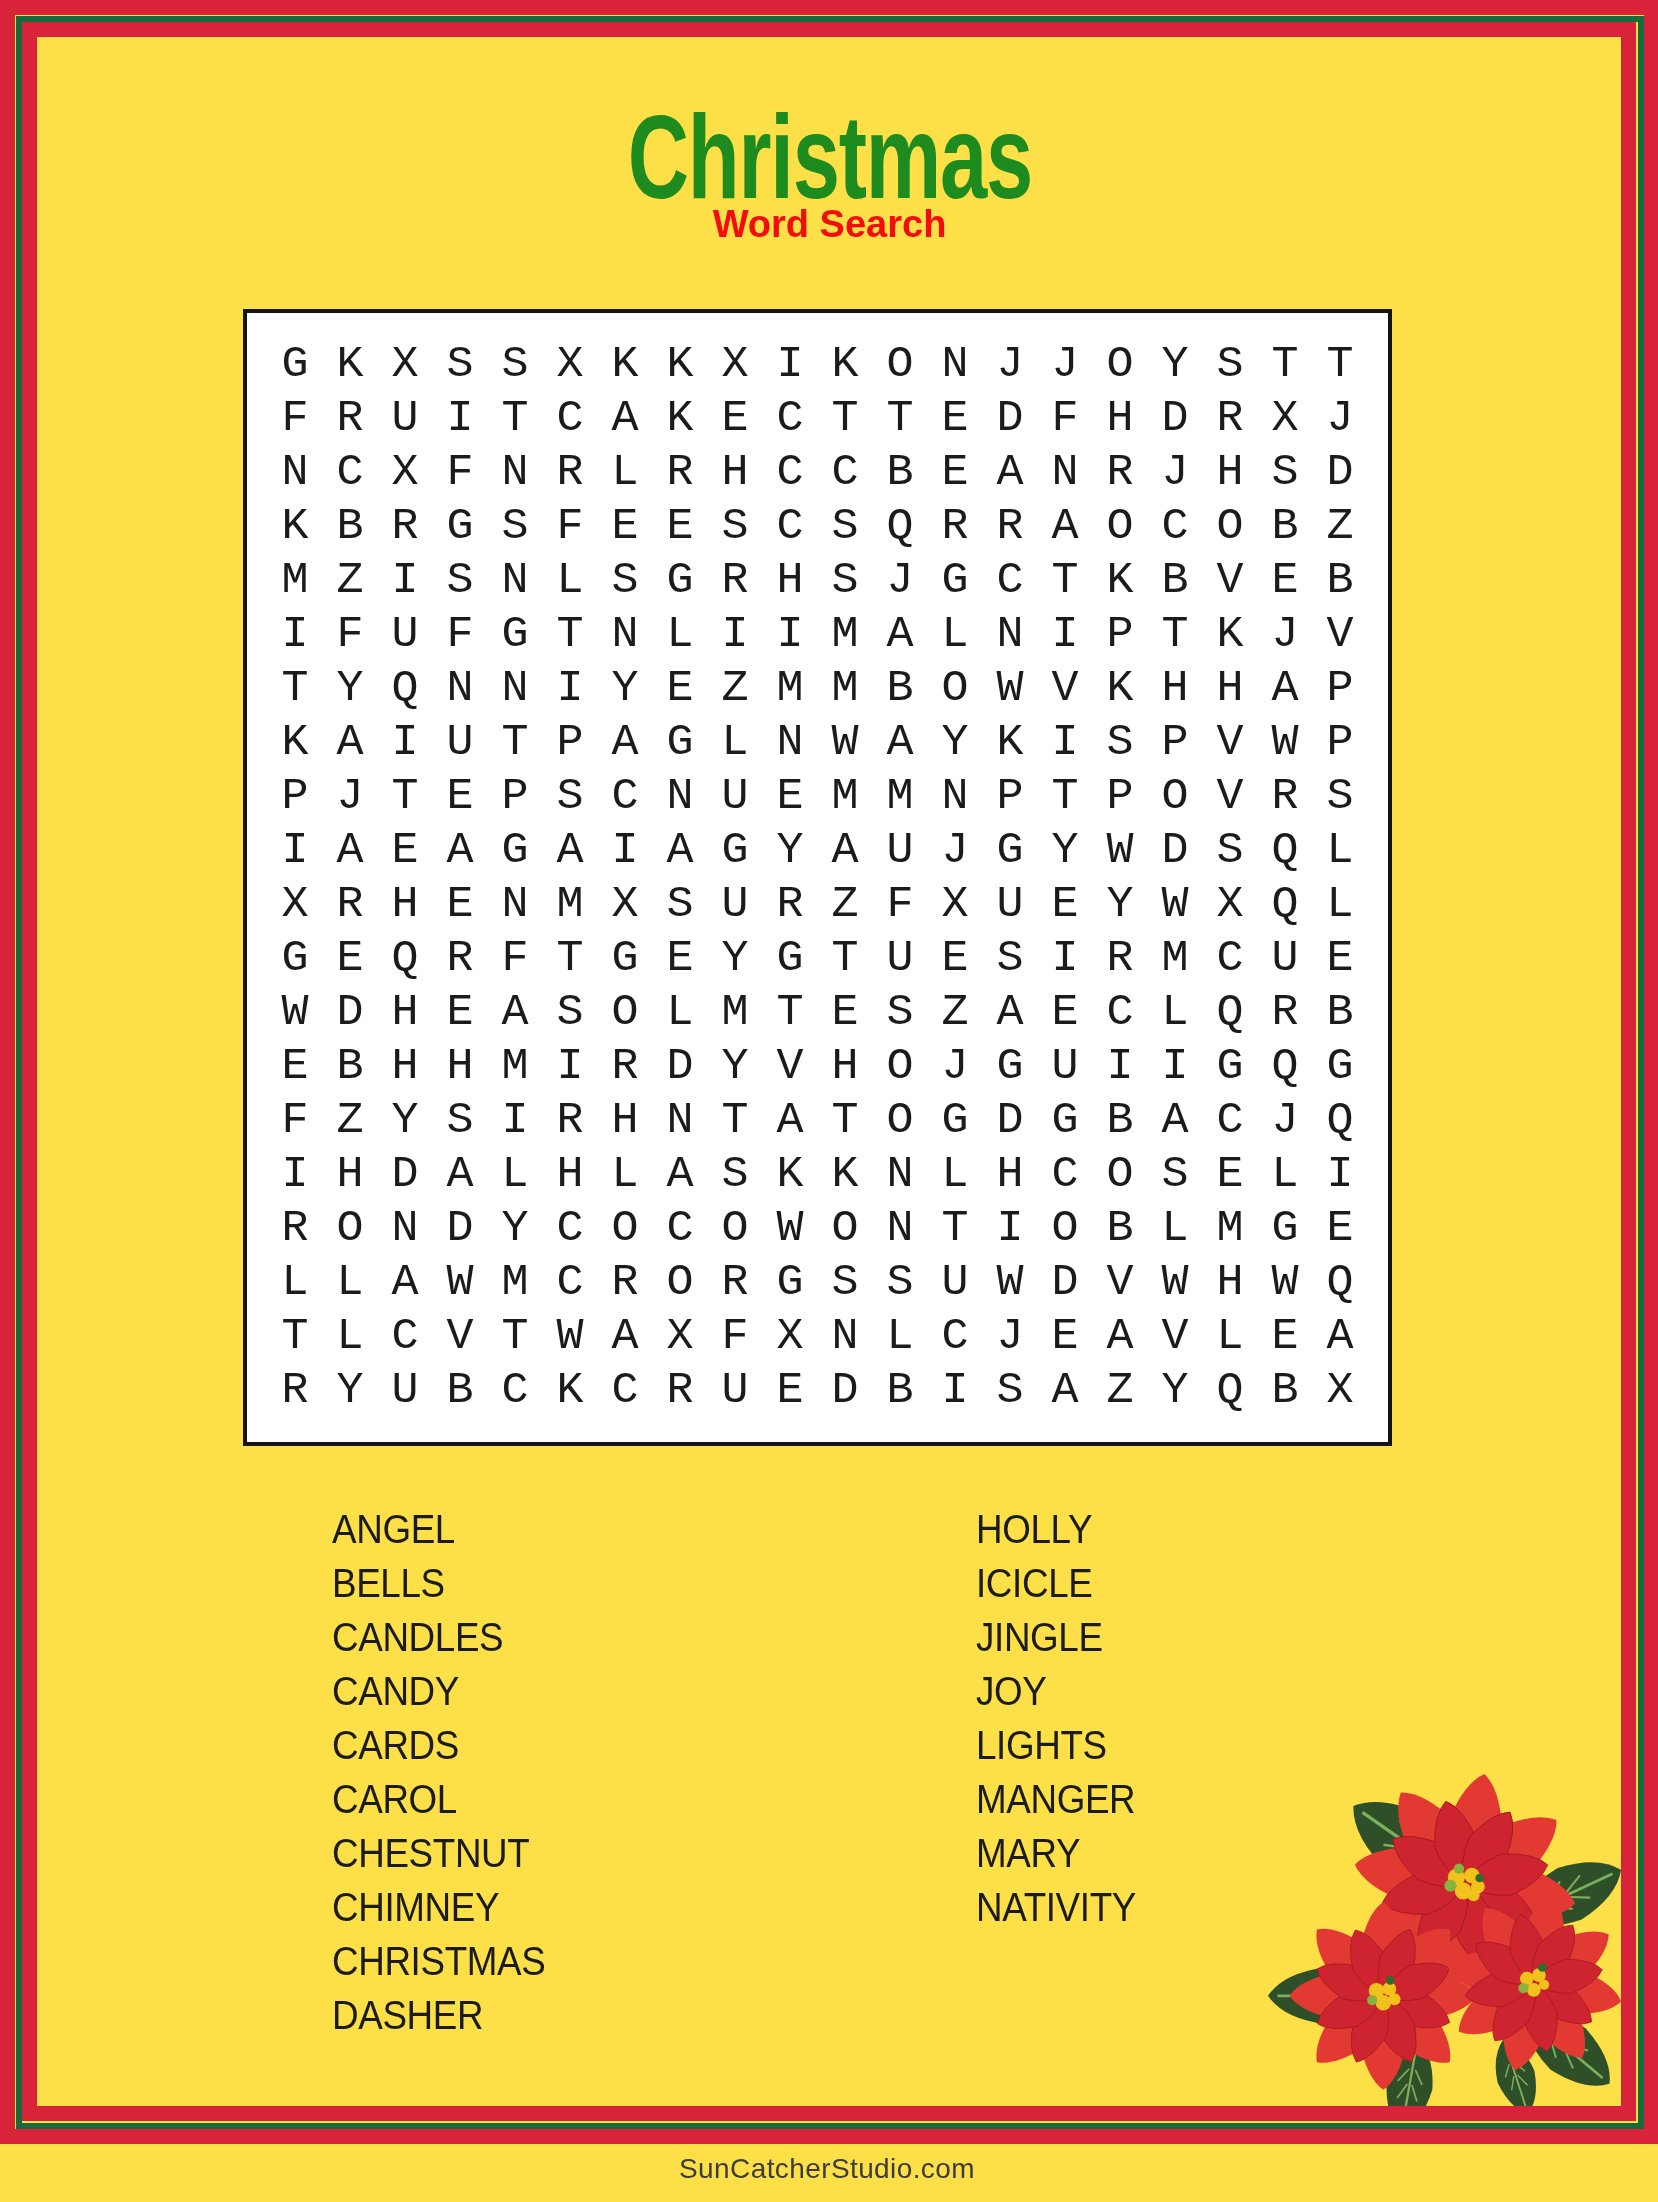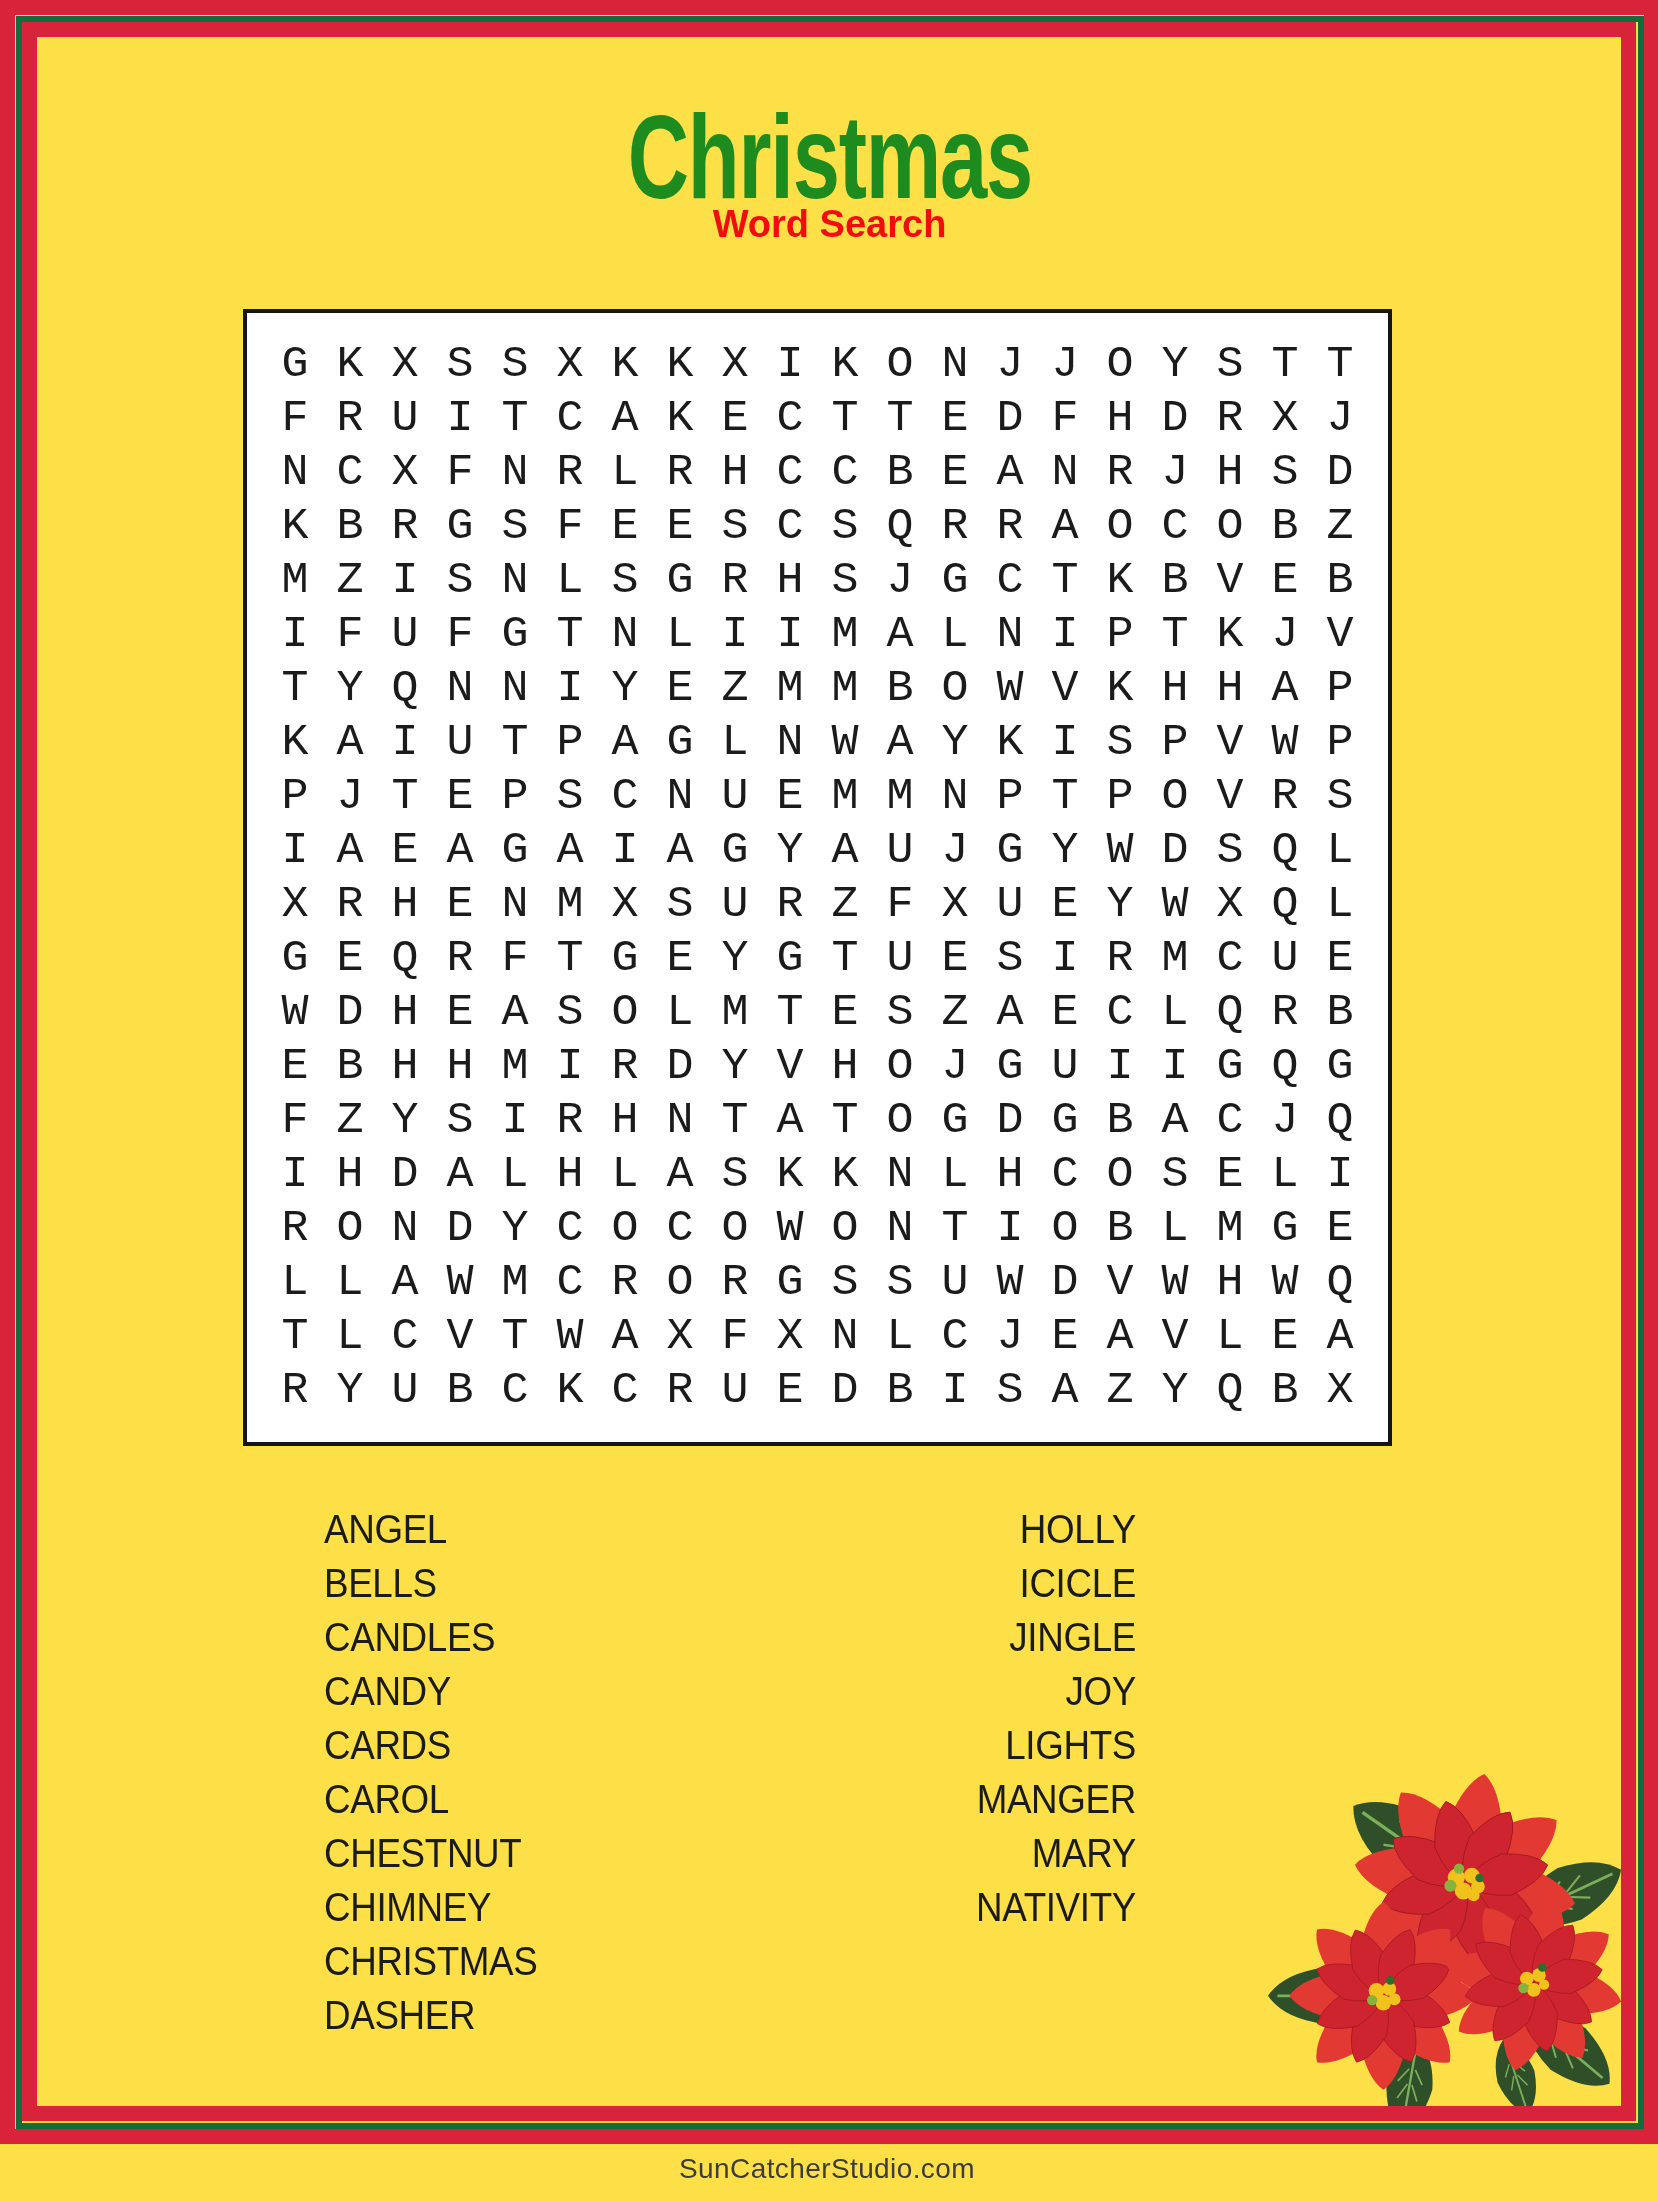--- a/index.html
+++ b/index.html
@@ -51,23 +51,23 @@
     display:flex;flex-direction:column;justify-content:center;align-items:center;
   }
   .grid-row{display:flex;height:54px;align-items:center;}
   .grid-cell{
     width:55px;text-align:center;
     font-family:"Liberation Mono",monospace;font-weight:400;
     font-size:45px;line-height:1;color:var(--letter-color);
   }
 
   .word-col{position:absolute;top:1502px;}
-  .word-col.c1{left:324px;}
+  .word-col.c1{left:332px;}
   .word-col.c2{left:650px;}
-  .word-col.c3{left:976px;text-align:right;}
+  .word-col.c3{left:976px;}
   .word{
     font-size:40px;line-height:54px;color:var(--word-color);
     letter-spacing:-0.4px;transform:scaleX(.92);transform-origin:0 50%;
     white-space:nowrap;
   }
 
   .poinsettia{position:absolute;left:1263px;top:1755px;width:361px;height:351px;}
 
   .footer-wrap{position:absolute;left:0;top:2148px;width:1654px;text-align:center;}
   .footer{font-size:28px;line-height:41px;color:var(--footer-gray);letter-spacing:0.4px;}

